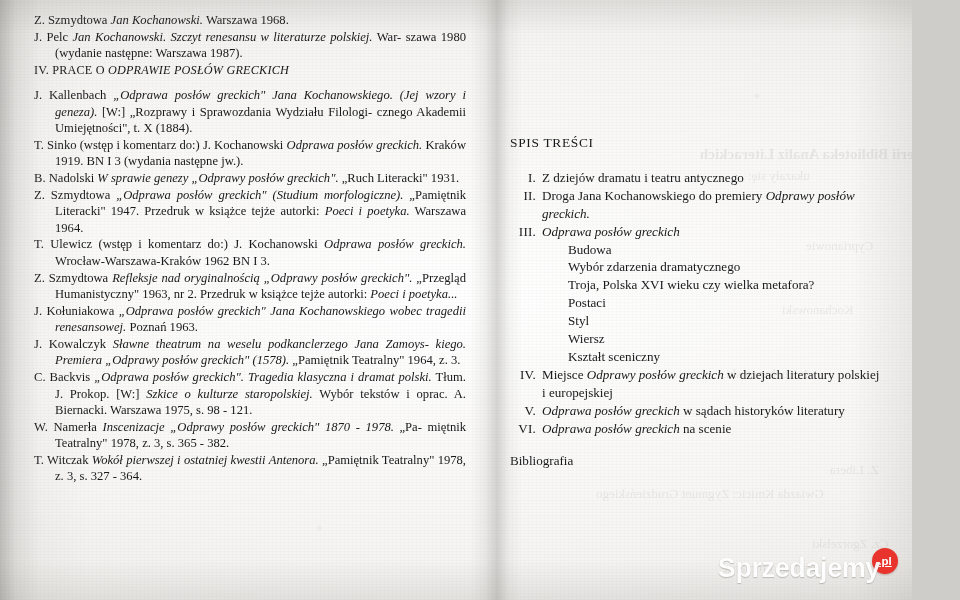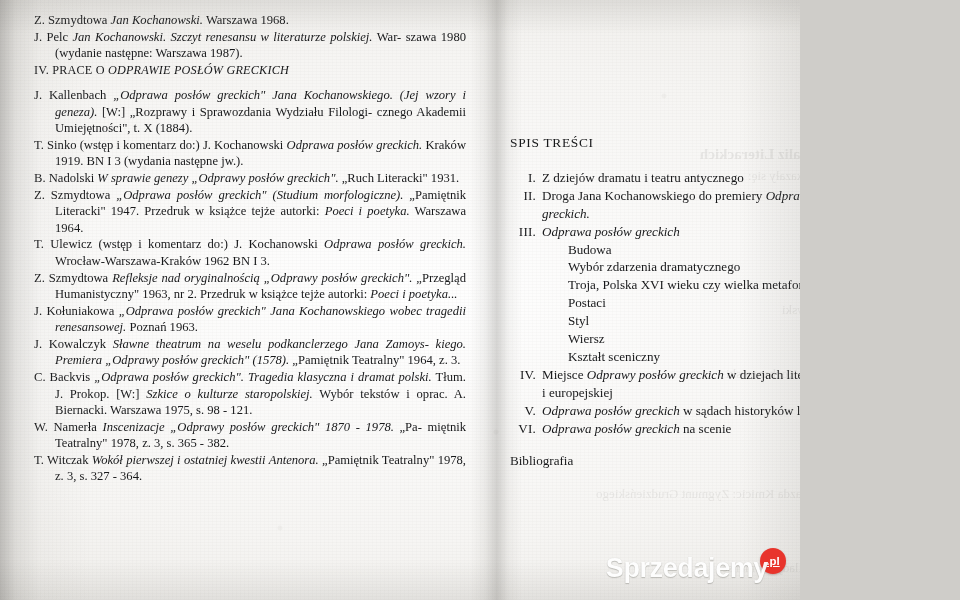--- a/index.html
+++ b/index.html
@@ -4,21 +4,21 @@
 <title>Scan</title>
 <style>
   html,body{margin:0;padding:0;}
   body{
     width:960px;height:600px;overflow:hidden;
     background:#cfcdc9;
     font-family:"Liberation Serif","DejaVu Serif",serif;
     color:#17181a;
   }
   #scan{
-    position:relative;width:800px;height:600px;overflow:hidden;
+    position:relative;width:912px;height:600px;overflow:hidden;
     background:
       radial-gradient(150% 90% at 50% 50%, #ffffff 0%, #f6f5f3 45%, #e9e7e3 78%, #d8d6d1 100%);
   }
   
   #grain{
     position:absolute;inset:0;pointer-events:none;mix-blend-mode:multiply;opacity:.5;
     background-image:
       repeating-linear-gradient(0deg, rgba(120,118,112,.05) 0 1px, rgba(255,255,255,0) 1px 3px),
       repeating-linear-gradient(90deg, rgba(120,118,112,.045) 0 1px, rgba(255,255,255,0) 1px 4px),
       radial-gradient(circle at 18% 28%, rgba(140,138,130,.16) 0 2px, transparent 3px),

